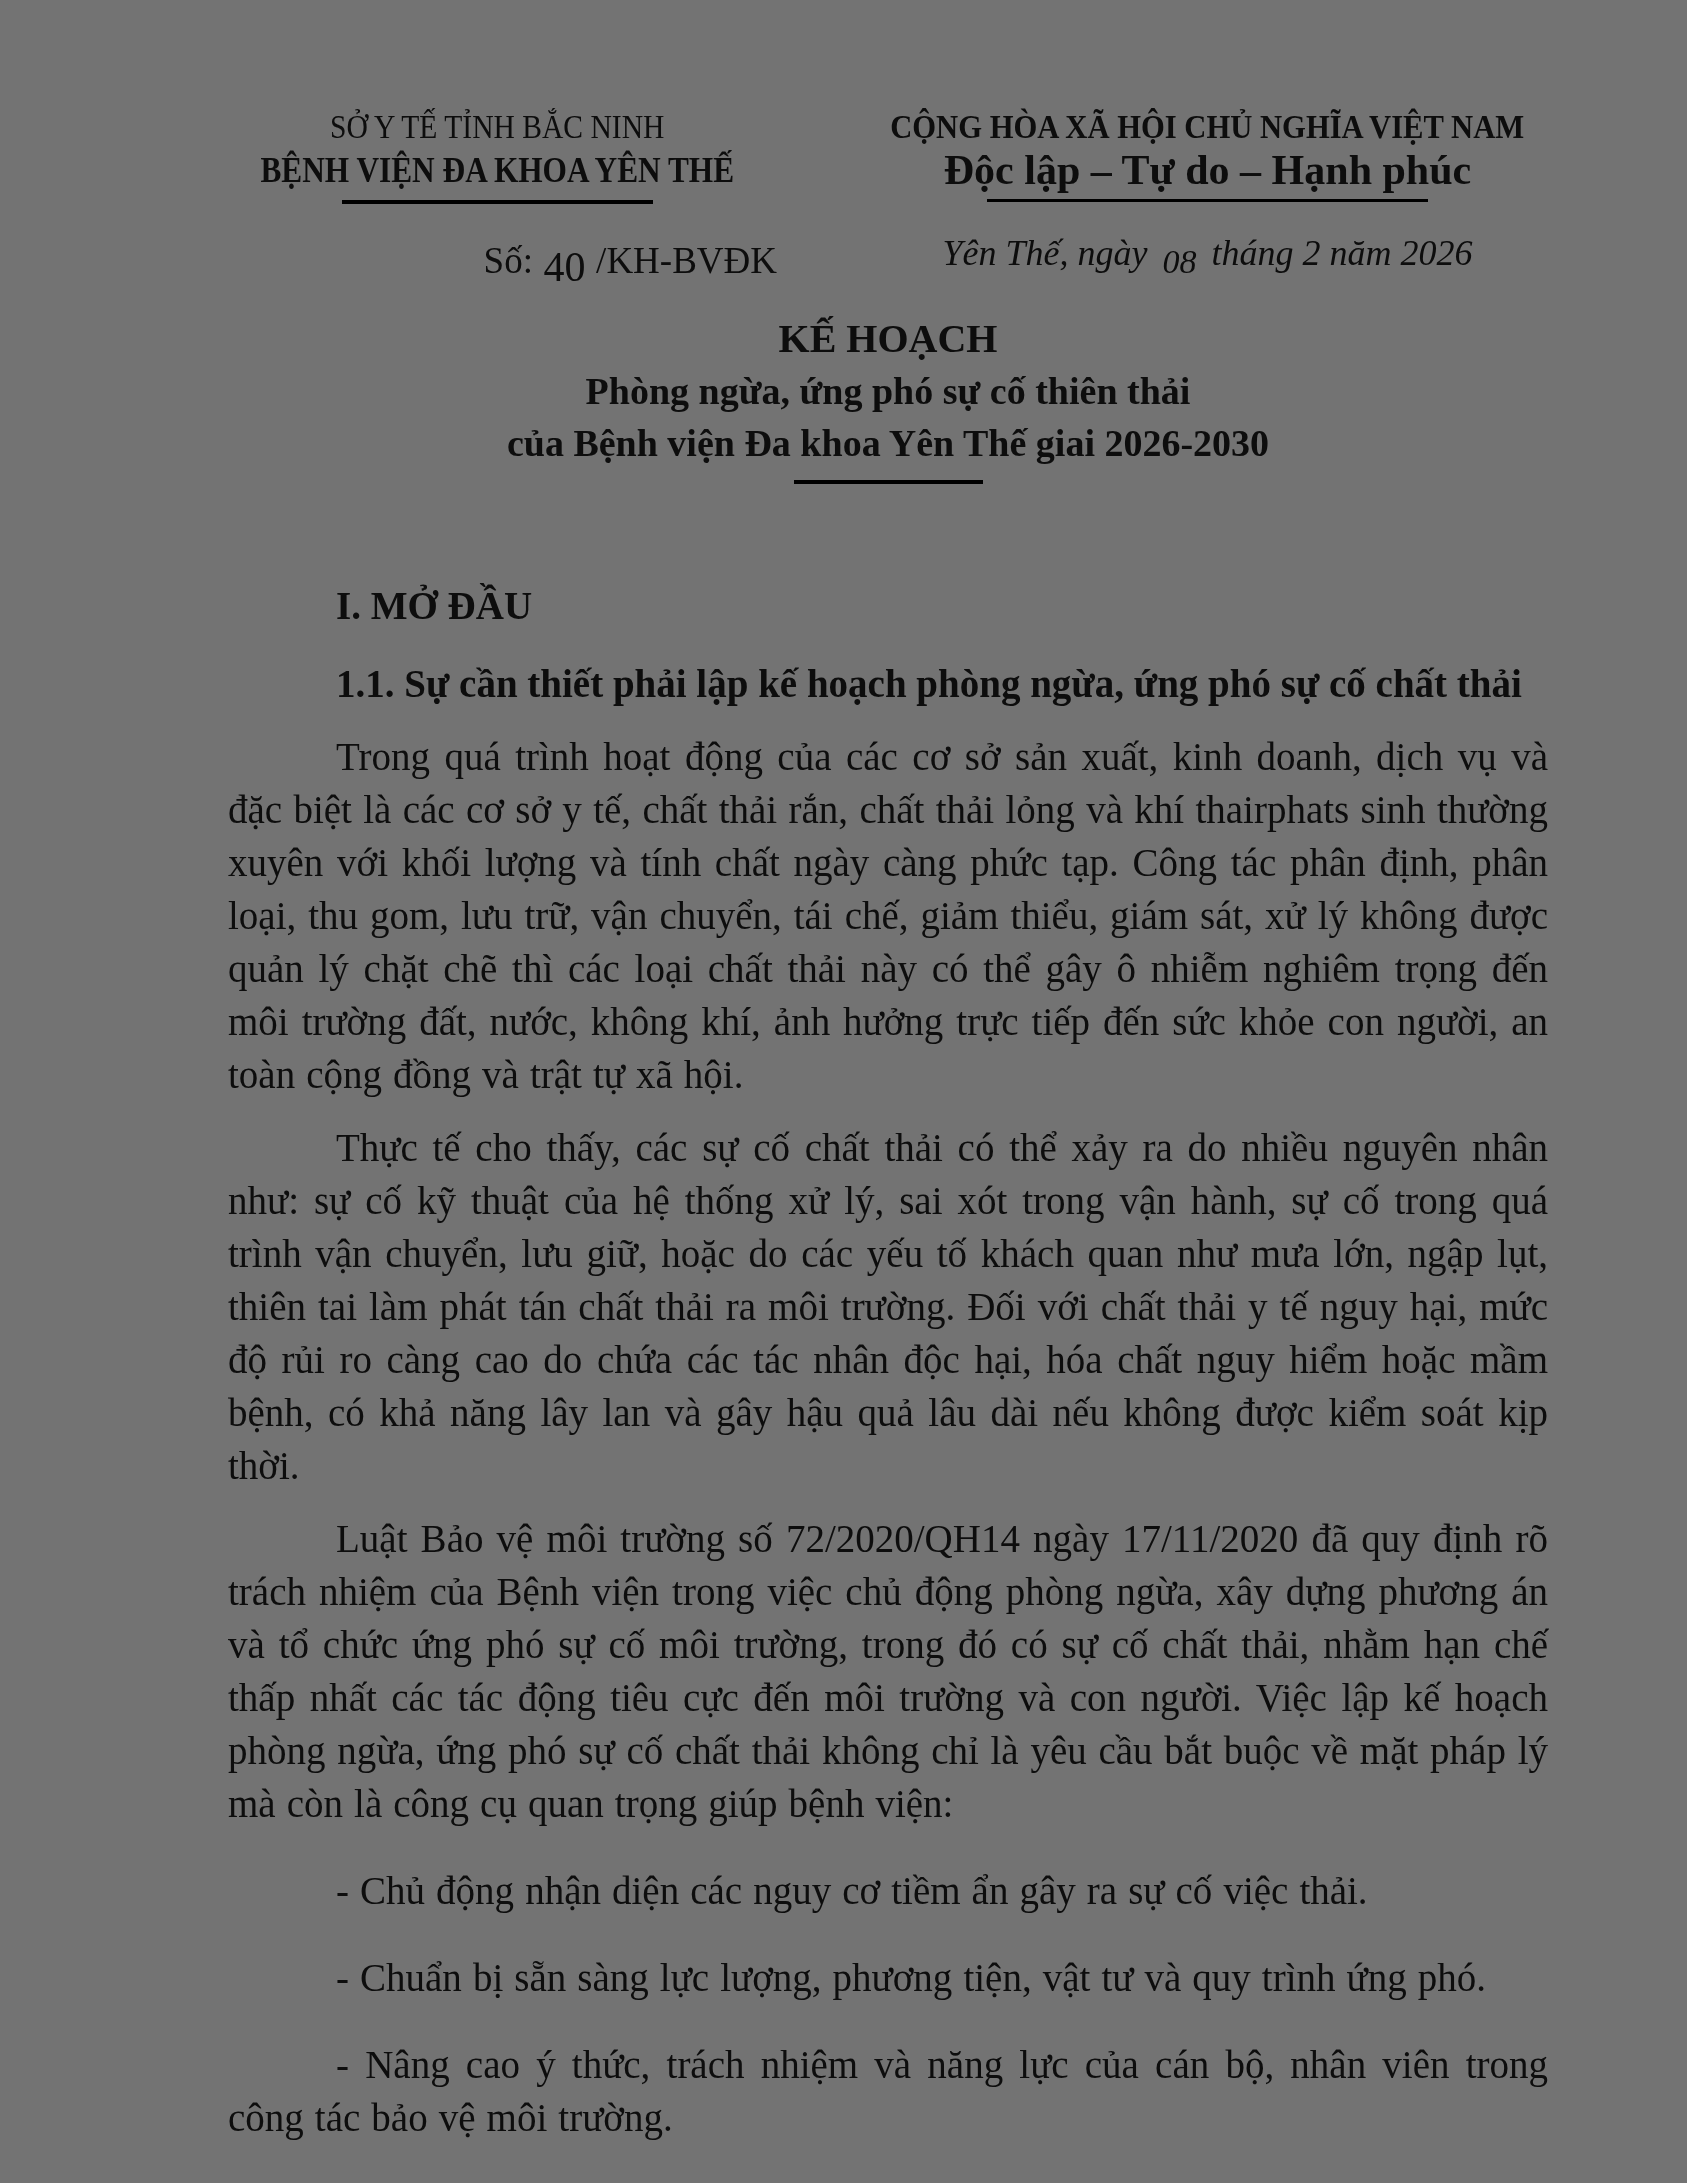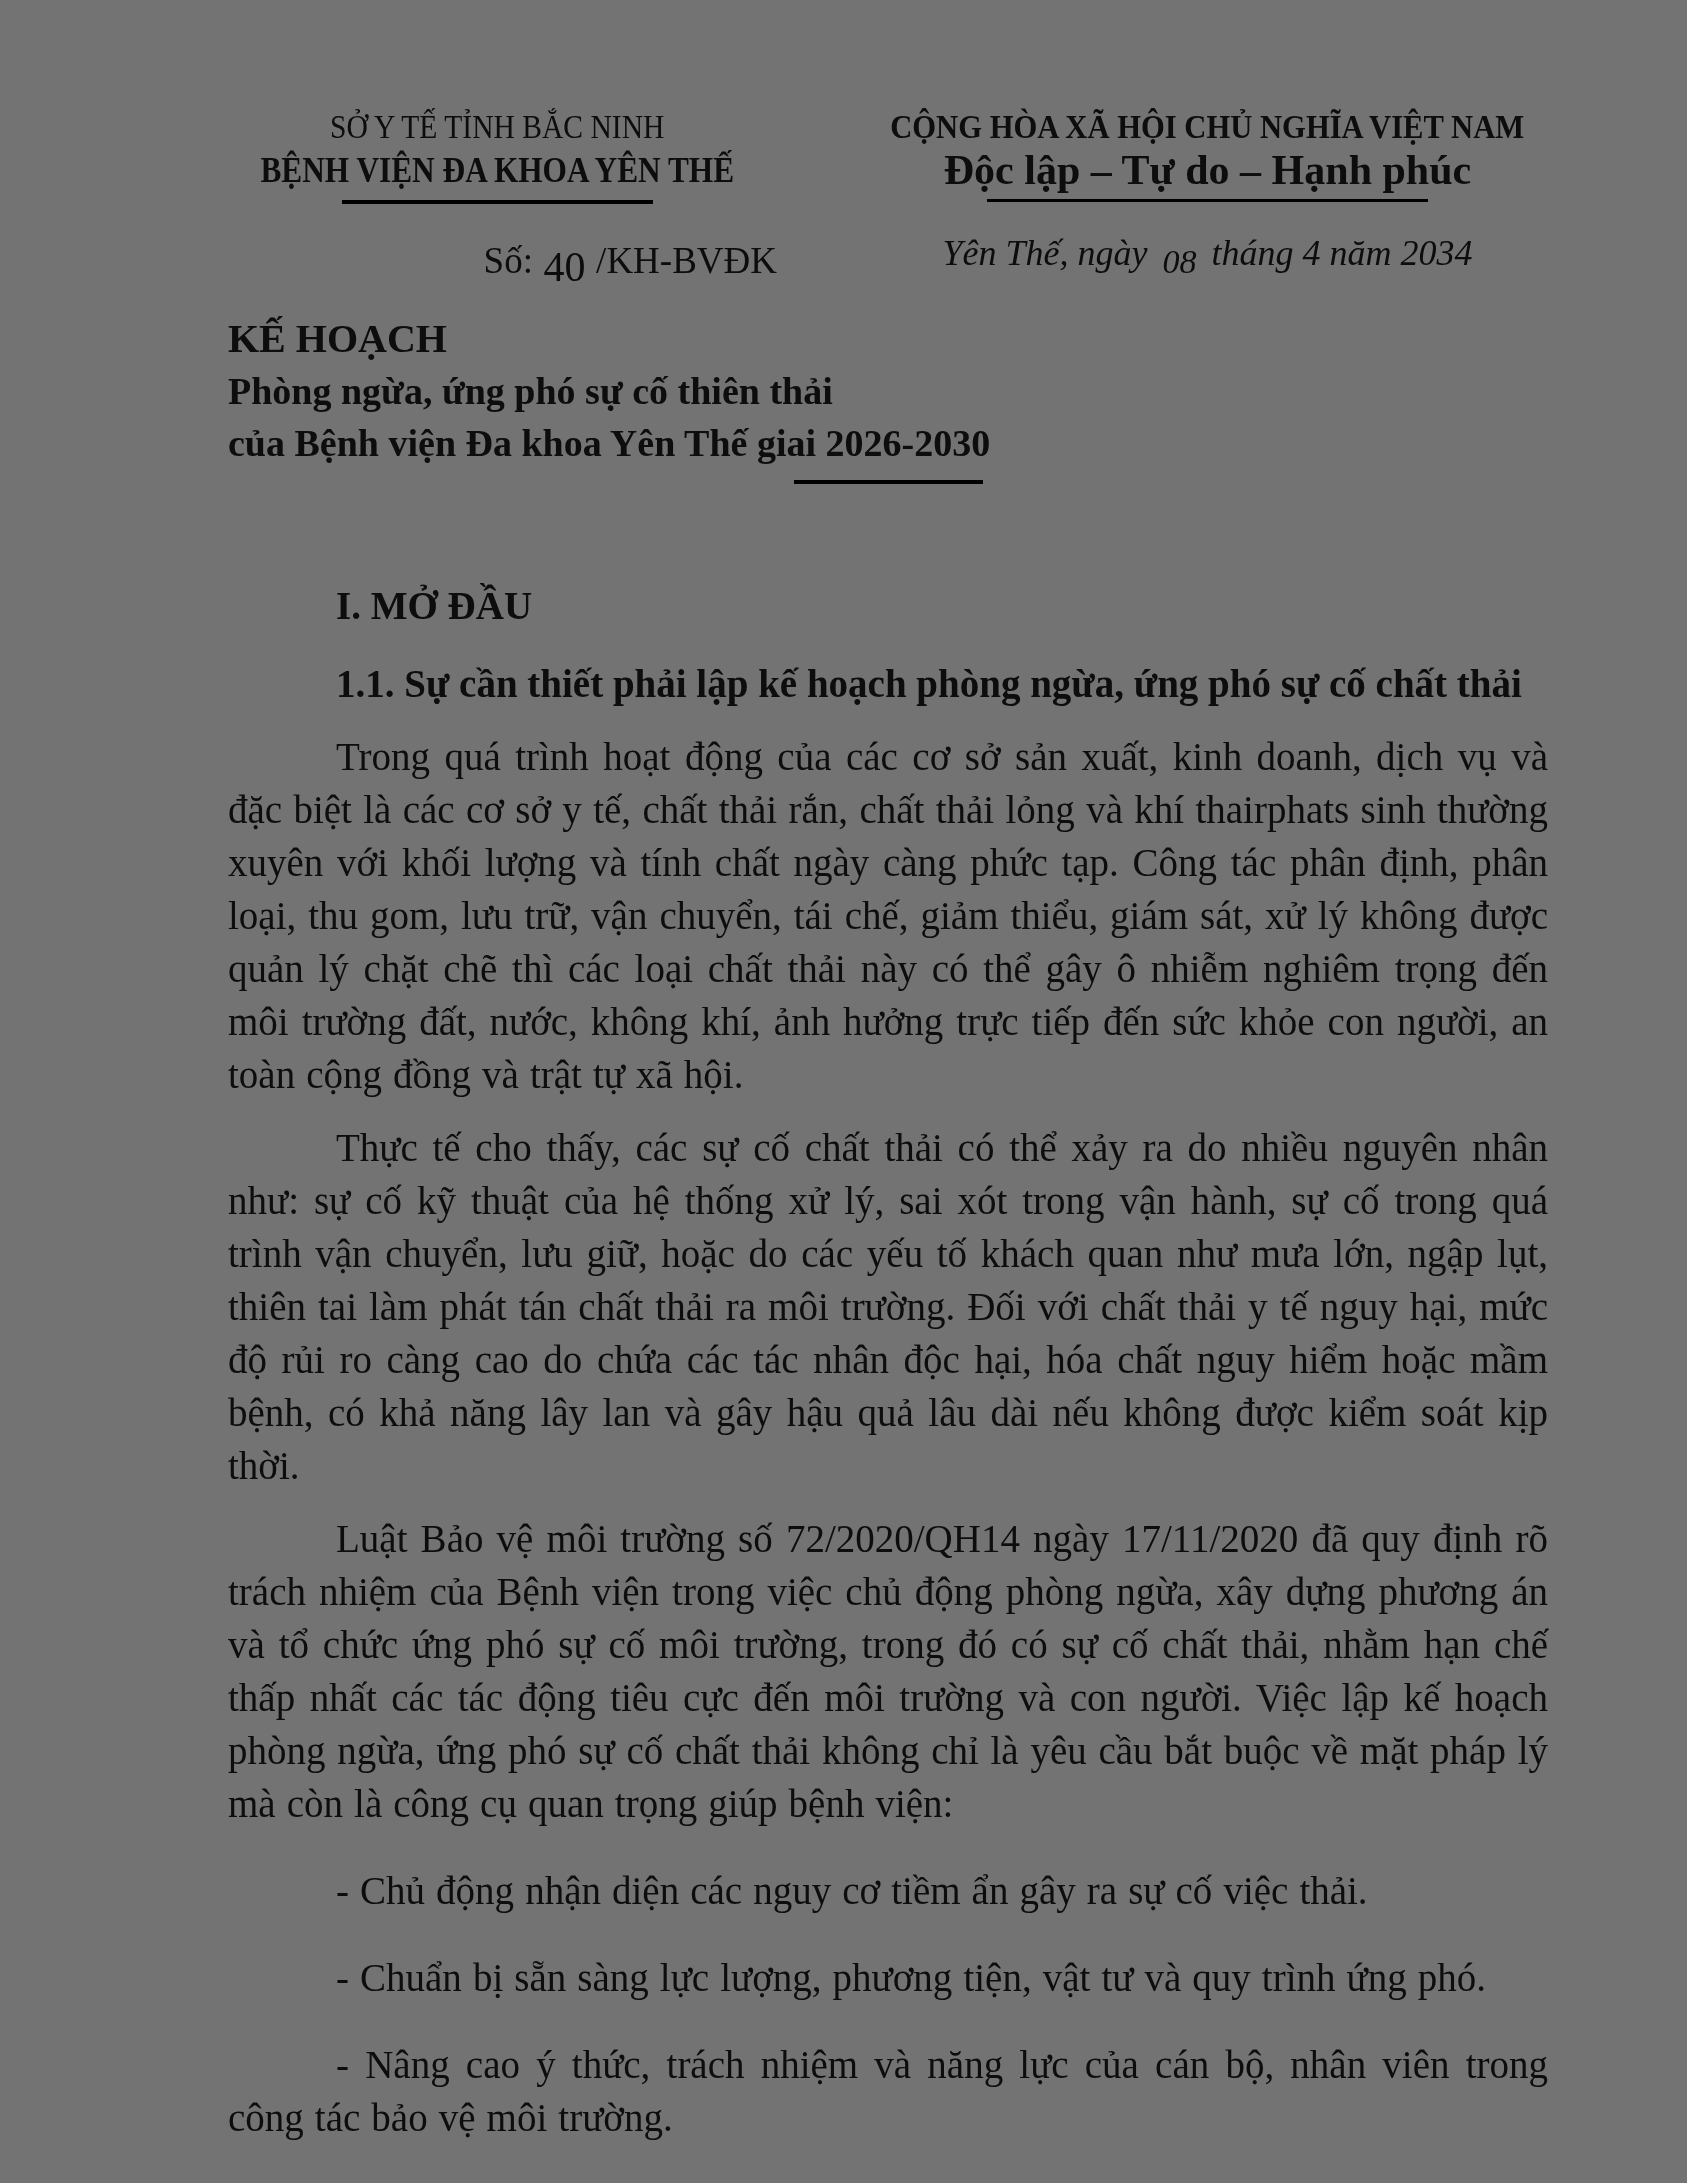--- a/index.html
+++ b/index.html
@@ -26,21 +26,21 @@
   .rule-left{width:311px;height:4px;}
   .rule-right{width:441px;height:3.3px;margin-top:6.6px;}
   .national{font-size:34px;line-height:42px;font-weight:700;}
   .motto{font-size:42px;line-height:44px;font-weight:700;}
   .docnum-line{margin-top:34px;font-size:37px;line-height:42px;white-space:nowrap;text-align:right;}
   .filled-num{display:inline-block;position:relative;top:8px;font-size:42px;margin:0 10.6px;}
   .date-line{margin-top:30px;font-size:36px;line-height:42px;font-style:italic;white-space:nowrap;}
   .date-line .filled-num{font-size:34px;top:8px;margin:0 15px;}
   
   .content{margin-left:228px;margin-right:139px;}
-  .title-block{margin-top:30px;font-weight:700;}
+  .title-block{margin-top:30px;text-align:center;font-weight:700;}
   .title-main{font-size:40px;line-height:53px;}
   .title-sub{font-size:38px;line-height:52px;}
   .rule-title{width:189px;height:4.6px;margin-top:10.6px;}
   .h-sec{margin-top:99px;font-size:39px;font-weight:700;padding-left:108px;line-height:46px;}
   .h-sub{margin-top:32px;font-size:39px;font-weight:700;padding-left:108px;line-height:46px;}
   .para{
     margin:20px 0 0 0;
     font-size:39px;line-height:53px;
     text-align:justify;text-indent:108px;
     word-spacing:1.3px;
@@ -62,21 +62,21 @@
       <div class="docnum-line">
         <span>Số:</span><span class="filled-num">40</span><span>/KH-BVĐK</span>
       </div>
     </div>
 
     <div class="hdr-right">
       <span class="hdr-line national"><span class="condensed2">CỘNG HÒA XÃ HỘI CHỦ NGHĨA VIỆT NAM</span></span>
       <span class="hdr-line motto">Độc lập – Tự do – Hạnh phúc</span>
       <div class="rule rule-right"></div>
       <div class="date-line">
-        <span>Yên Thế, ngày</span><span class="filled-num">08</span><span>tháng 4 năm 2034</span>
+        <span>Yên Thế, ngày</span><span class="filled-num">08</span><span>tháng 2 năm 2026</span>
       </div>
     </div>
 
   </div>
 
   <div class="content">
 
     <div class="title-block">
       <div class="title-main">KẾ HOẠCH</div>
       <div class="title-sub">Phòng ngừa, ứng phó sự cố thiên thải</div>

